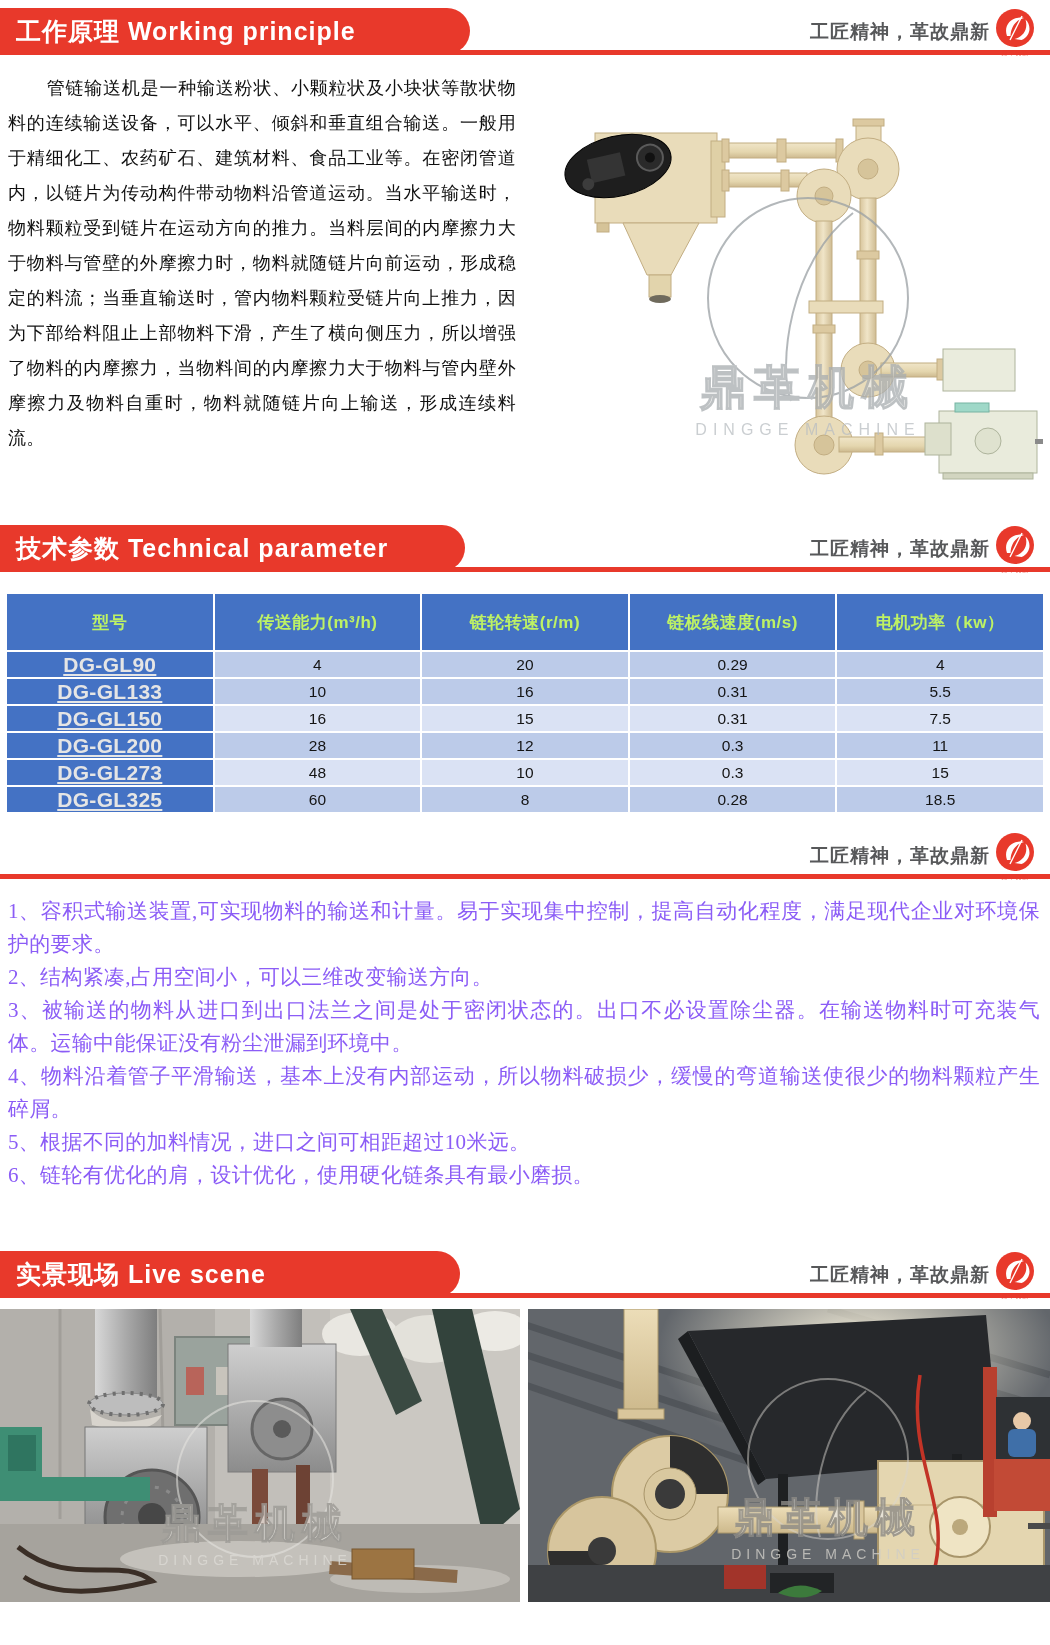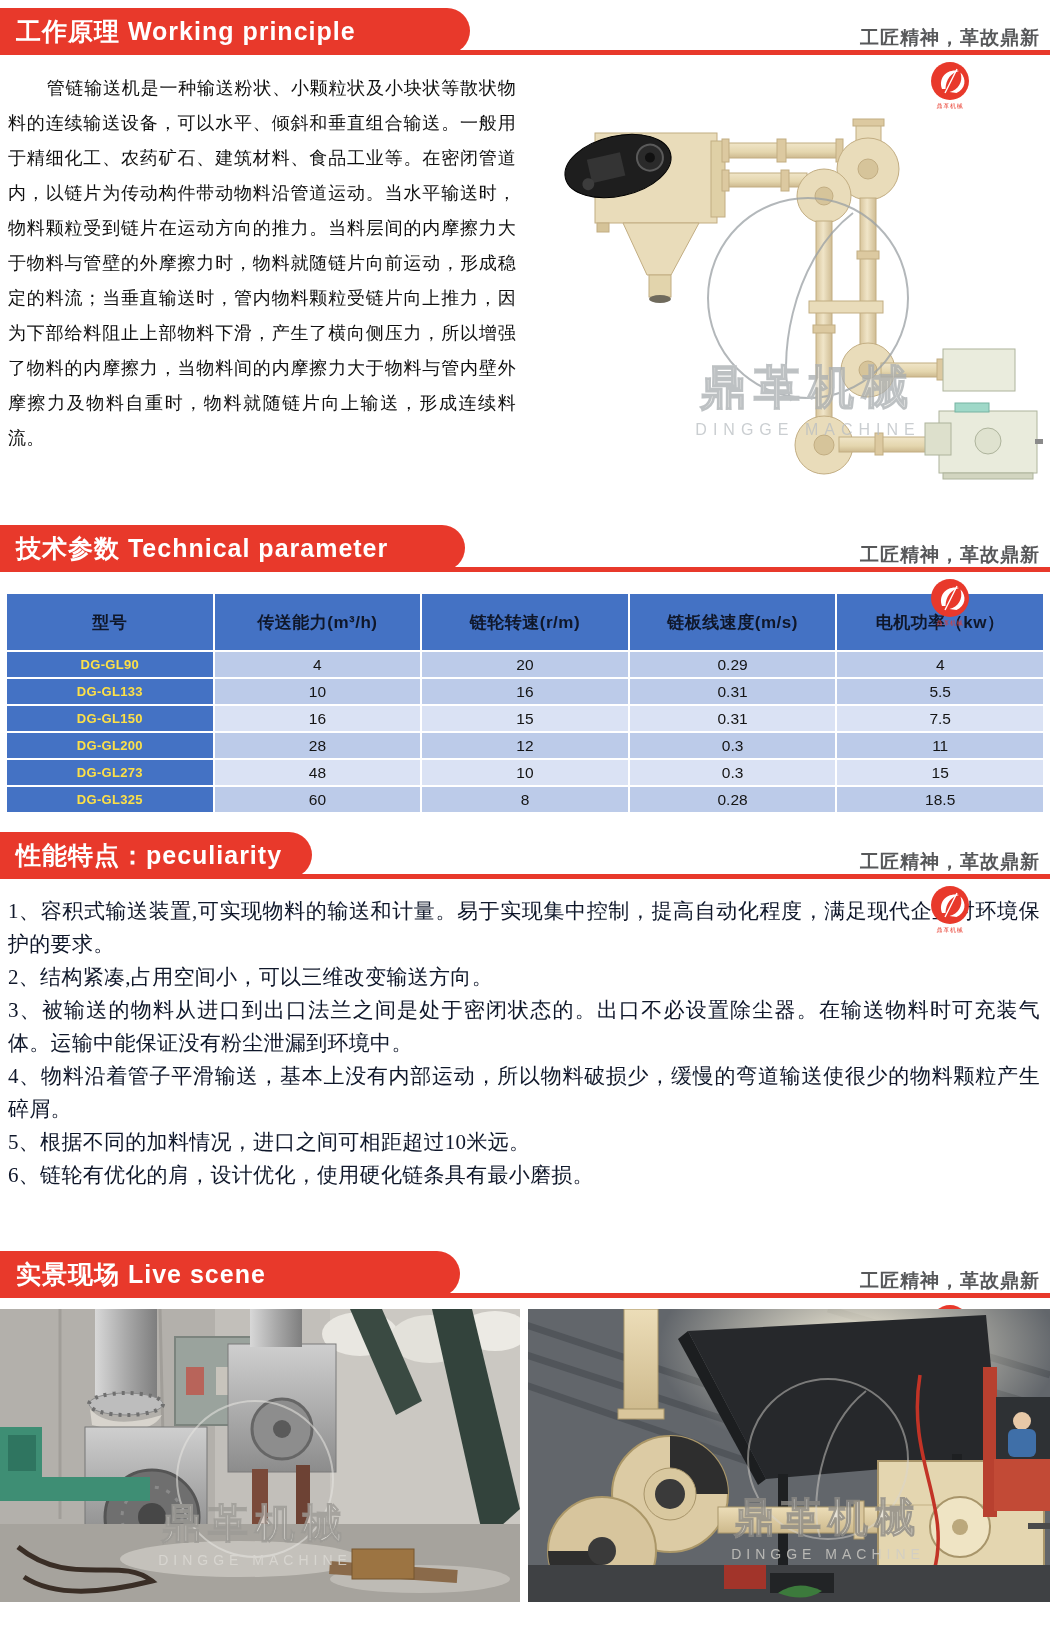--- a/index.html
+++ b/index.html
@@ -13,21 +13,21 @@
   *{margin:0;padding:0;box-sizing:border-box;}
   body{background:#888;font-family:"Liberation Sans","DejaVu Sans",sans-serif;}
   .page{width:1050px;height:1645px;background:#fff;margin:0 auto;overflow:hidden;position:relative;}
 
   
   .band{position:relative;height:47px;}
   .band .line{position:absolute;left:0;right:0;bottom:0;height:5px;background:var(--red);}
   .band .pill{position:absolute;left:0;top:0;height:46px;background:var(--red);
     border-radius:0 24px 24px 0;display:flex;align-items:center;padding-left:16px;}
   .band .pill .title{color:#fff;font-weight:bold;font-size:25px;letter-spacing:1px;white-space:nowrap;}
-  .band .right{position:absolute;right:10px;top:17px;height:46px;display:flex;align-items:center;gap:10px;flex-direction:column;}
+  .band .right{position:absolute;right:10px;top:1px;height:46px;display:flex;align-items:center;}
   .slogan{color:var(--slogan);font-weight:bold;font-size:19px;letter-spacing:1px;white-space:nowrap;}
   .logo{display:flex;flex-direction:column;align-items:center;width:50px;line-height:1;}
   .logo svg{width:40px;height:40px;display:block;}
   .logo .cap{color:var(--red);font-size:7px;margin-top:1px;letter-spacing:1px;white-space:nowrap;transform:scale(.85);}
 
   .band.w1 .pill{width:470px;}
   .band.w2 .pill{width:465px;}
   .band.w3 .pill{width:312px;}
   .band.w4 .pill{width:460px;}
   .band.mt8{margin-top:8px;}
@@ -37,29 +37,29 @@
   
   .working{display:flex;height:470px;padding:16px 0 0 8px;}
   .wp-text{width:508px;font-family:"Liberation Serif","DejaVu Serif",serif;
     font-size:18px;line-height:35px;color:#101010;text-align:justify;text-indent:2.15em;
     letter-spacing:.3px;}
   .wp-figure{flex:1;display:flex;justify-content:center;align-items:flex-start;padding-top:2px;}
 
   
   .spec-table{border-collapse:collapse;width:1040px;margin:20px auto 0;table-layout:fixed;}
   .spec-table th,.spec-table td{border:2px solid #fff;text-align:center;vertical-align:middle;}
-  .spec-table thead th{background:var(--hdr-blue);color:#0f172a;height:58px;font-size:17px;font-weight:600;letter-spacing:.5px;}
+  .spec-table thead th{background:var(--hdr-blue);color:#bef264;height:58px;font-size:17px;font-weight:600;letter-spacing:.5px;}
   .spec-table td{height:27px;font-size:15.5px;color:var(--ink);}
-  .spec-table td.model{background:var(--hdr-blue);color:#fde047;font-weight:bold;font-size:13px;letter-spacing:.3px;}
+  .spec-table td.model{background:var(--hdr-blue);color:#e5e5e5;font-weight:bold;font-size:21px;letter-spacing:.3px;text-decoration:underline;}
   .spec-table tr.band-a td:not(.model){background:var(--band-a);}
   .spec-table tr.band-b td:not(.model){background:var(--band-b);}
 
   
   .features{margin:16px 10px 0 8px;font-family:"Liberation Serif","DejaVu Serif",serif;
-    font-size:21px;line-height:33px;color:#0f172a;text-align:justify;letter-spacing:.3px;height:332px;}
+    font-size:21px;line-height:33px;color:#8b5cf6;text-align:justify;letter-spacing:.3px;height:332px;}
   .features .feat{display:block;}
 
   
   .photos{margin-top:11px;height:293px;display:flex;gap:8px;background:#fff;}
   .photo{height:293px;overflow:hidden;position:relative;}
   .photo svg{display:block;}
   .photo-left{width:520px;}
   .photo-right{width:522px;}
 
   .wm-zh{font-family:"Liberation Serif","DejaVu Serif",serif;font-weight:bold;}
@@ -244,23 +244,20 @@
           <td class="model">DG-GL325</td>
           <td>60</td>
           <td>8</td>
           <td>0.28</td>
           <td>18.5</td>
         </tr>
       </tbody>
   </table>
 
   <div class="band w3 mt18">
-    <div class="pill">
-      <span class="title">性能特点：peculiarity</span>
-    </div>
     <div class="line"></div>
     <div class="right">
       <span class="slogan">工匠精神，革故鼎新</span>
       <span class="logo">
         <svg viewBox="0 0 40 40">
           <circle cx="20" cy="20" r="19" fill="#e8392b"></circle>
           <path d="M12 28 C8 17 17 7.5 29 10 C21 12 16 18 15.5 28 Z" fill="#fff"></path>
           <path d="M19.5 31 C28 29 33.5 21 30.5 11.5 C37 18 35.5 28 26.5 32 Z" fill="#fff"></path>
           <path d="M27 8 L15 32" stroke="#fff" stroke-width="1.4"></path>
         </svg>

